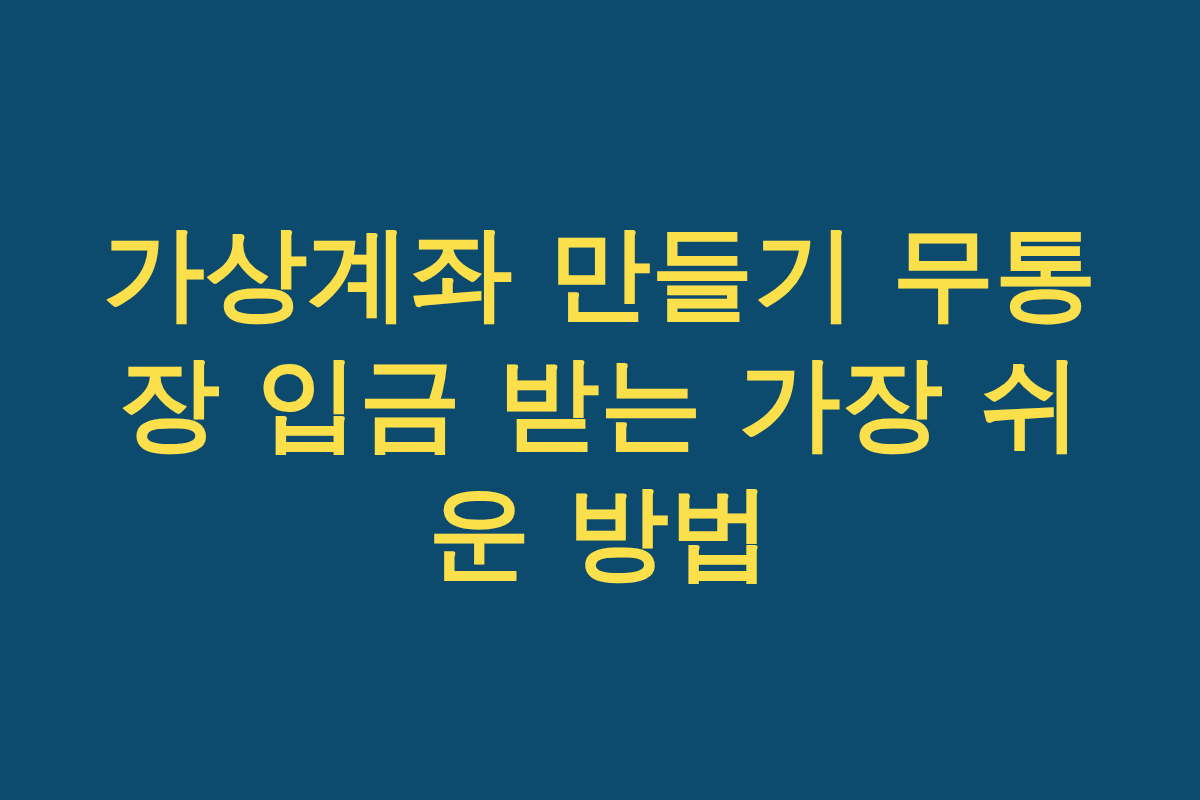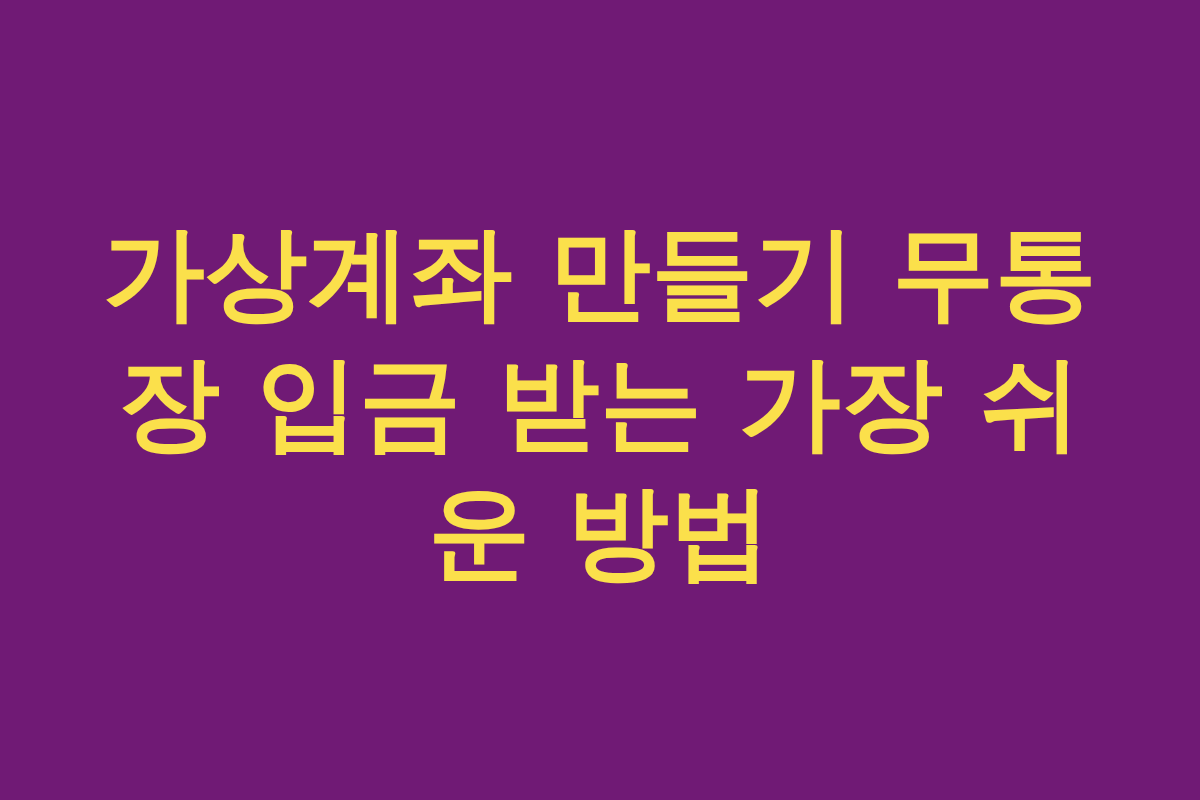--- a/index.html
+++ b/index.html
@@ -42,21 +42,21 @@
     letter-spacing: 0.5px;
     word-break: break-all;
     overflow-wrap: anywhere;
     white-space: normal;
     text-rendering: optimizeLegibility;
   }
 </style>
 </head>
 <body>
 
-<div id="card" style="background: #701a75;">
+<div id="card" style="background: #0c4a6e;">
 
   <div id="title-block">
 
     <h1 id="title-text" style="color: rgb(251, 224, 75);">가상계좌 만들기 무통장 입금 받는 가장 쉬운 방법</h1>
 
   </div>
 
 </div>
 
 </body></html>

